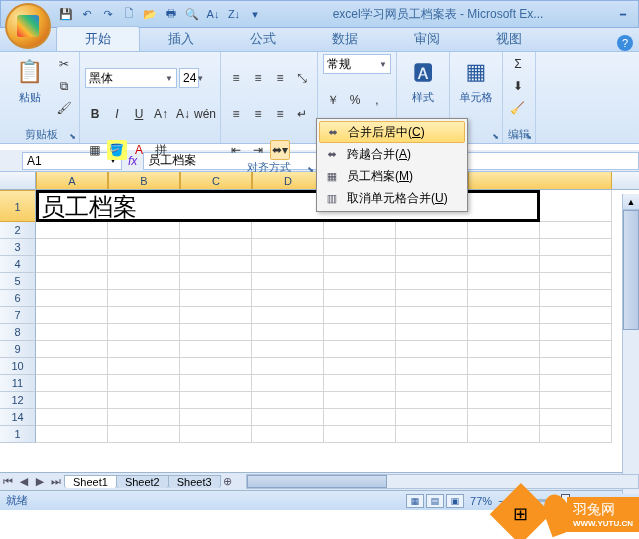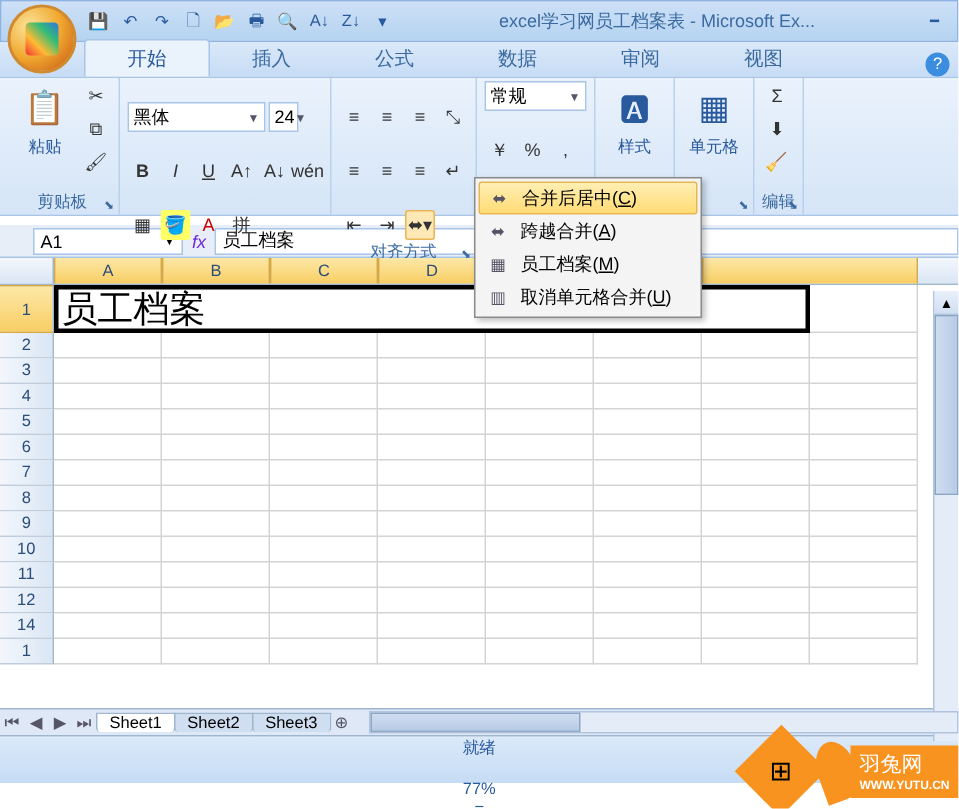--- a/index.html
+++ b/index.html
@@ -72,21 +72,21 @@
 .sheet-tab.inactive { background:#cfdef0; }
 .scroll-track { flex:1; margin-left:10px; height:15px; background:#e4ecf7; position:relative; border:1px solid #b0c4de; }
 .scroll-thumb { position:absolute; height:100%; background:linear-gradient(#d0ddf0,#b8cbe5); border:1px solid #8ca6c6; }
 
 
 .vscroll { position:absolute; right:0; top:194px; width:17px; height:300px; background:#e4ecf7; border-left:1px solid #b0c4de; }
 .vscroll .arrow { height:16px; display:flex; align-items:center; justify-content:center; font-size:9px; background:linear-gradient(#e9f0fa,#cfdff2); border-bottom:1px solid #b0c4de; }
 .vscroll .vthumb { height:120px; background:linear-gradient(90deg,#d0ddf0,#b8cbe5); border:1px solid #8ca6c6; margin-top:0; }
 
 
-.status { height:32px; background:linear-gradient(#dbe9f9,#c6dcf5); border-top:1px solid #9eb6ce; display:flex; align-items:center; font-size:11px; color:#2a5a9e; padding:0 6px;flex-direction:column; }
+.status { height:20px; background:linear-gradient(#dbe9f9,#c6dcf5); border-top:1px solid #9eb6ce; display:flex; align-items:center; font-size:11px; color:#2a5a9e; padding:0 6px; }
 .view-btns { display:flex; gap:2px; margin-left:auto; }
 .vb { width:18px; height:14px; border:1px solid #8ca6c6; background:#eaf2fc; font-size:9px; display:flex; align-items:center; justify-content:center; }
 .zoom { margin:0 6px; }
 .slider { width:110px; height:3px; background:#9eb6ce; position:relative; margin:0 6px; }
 .slider .knob { width:9px; height:13px; background:#eaf2fc; border:1px solid #557; position:absolute; top:-5px; left:50px; }
 
 
 .watermark { position:absolute; right:0; bottom:0; width:140px; height:50px; display:flex; align-items:center; }
 .wm-hex { width:44px; height:44px; background:#f7931e; transform:rotate(45deg); display:flex; align-items:center; justify-content:center; }
 .wm-hex span { transform:rotate(-45deg); font-size:18px; }

